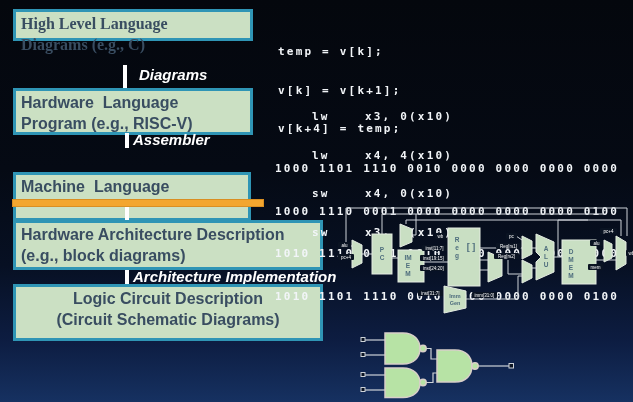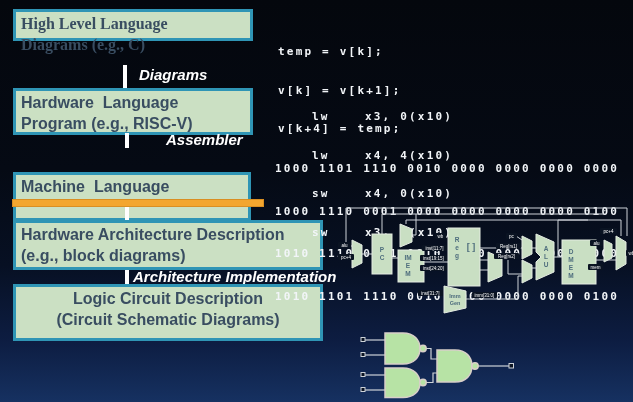--- a/index.html
+++ b/index.html
@@ -44,21 +44,21 @@
 
   <div class="conn" style="left:123px;top:65px;height:23px;"></div>
   <div class="alabel" style="left:139px;top:66px;">Diagrams</div>
 
   <div class="pbox" style="left:13px;top:88px;width:240px;height:47px;">
     <span class="ln">Hardware  Language</span>
     <span class="ln">Program (e.g., RISC-V)</span>
   </div>
 
   <div class="conn" style="left:125px;top:133px;height:15px;"></div>
-  <div class="alabel" style="left:133px;top:131px;margin-left:33px;">Assembler</div>
+  <div class="alabel" style="left:133px;top:131px;">Assembler</div>
 
   <div class="pbox" style="left:13px;top:148px;width:238px;height:49px;margin-top:24px;">
     <span class="ln">Machine  Language</span>
   </div>
 
   <div class="orangebar" style="left:12px;top:199px;width:252px;height:8px;"></div>
 
   <div class="conn" style="left:125px;top:207px;height:13px;"></div>
 
   <div class="pbox" style="left:13px;top:220px;width:310px;height:50px;">

